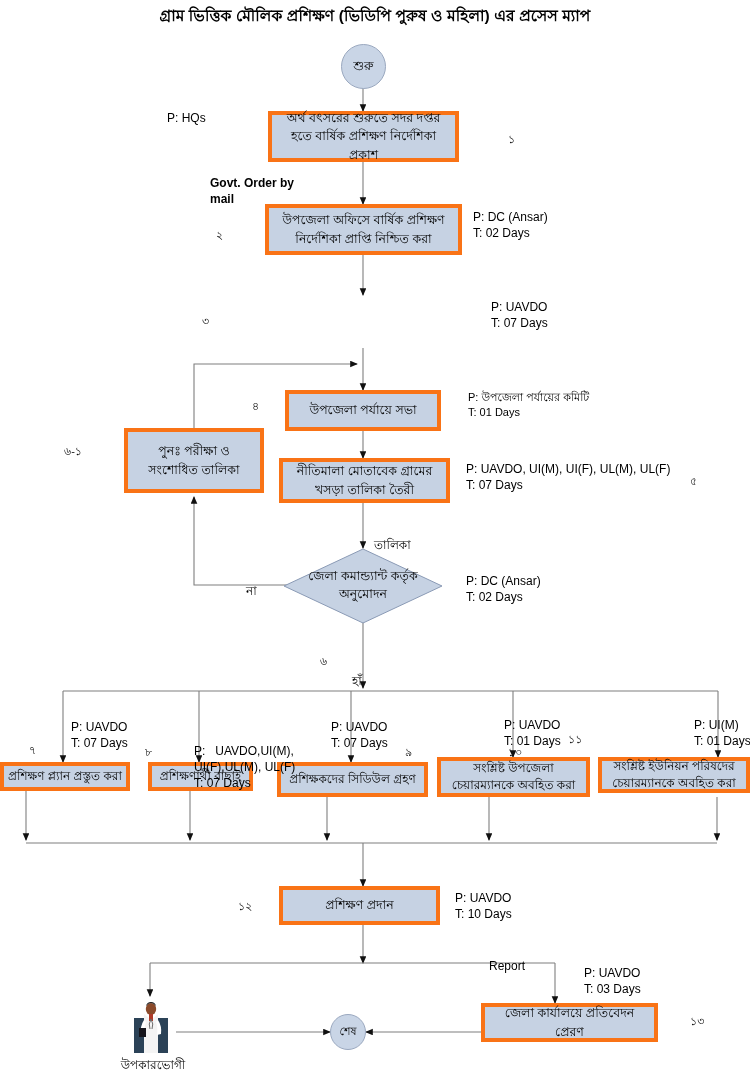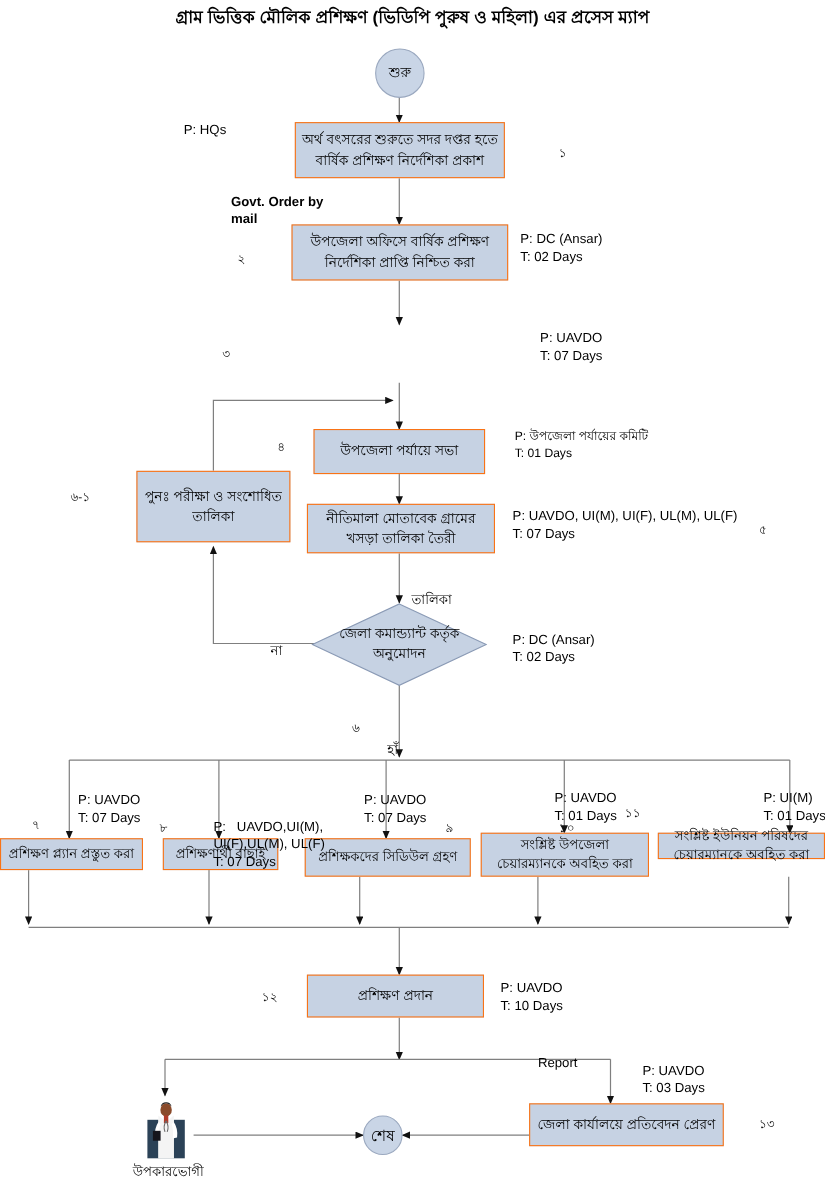--- a/index.html
+++ b/index.html
@@ -22,21 +22,21 @@
     pointer-events:none;
   }
   .node{
     position:absolute;
     box-sizing:border-box;
     display:flex;
     align-items:center;
     justify-content:center;
     text-align:center;
     background:#c6d2e3;
-    border:1px solid #f97316;
+    border:4px solid #f97316;
     font-size:12.5px;
     line-height:1.45;
     color:#000;
     padding:2px 4px;
   }
   .node.terminator{
     border-radius:50%;
     background:#c9d5e6;
     border:1px solid #9aa8bf;
   }
@@ -193,33 +193,33 @@
   </div>
 
   <div class="node" style="left:277px;top:762px;width:151px;height:35px;font-size:12px;">
     <span>প্রশিক্ষকদের সিডিউল গ্রহণ</span>
   </div>
 
   <div class="node" style="left:437px;top:757px;width:153px;height:40px;font-size:12px;">
     <span>সংশ্লিষ্ট উপজেলা চেয়ারম্যানকে অবহিত করা</span>
   </div>
 
-  <div class="node" style="left:598px;top:757px;width:152px;height:24px;font-size:12px;">
+  <div class="node" style="left:598px;top:757px;width:152px;height:36px;font-size:12px;">
     <span>সংশ্লিষ্ট ইউনিয়ন পরিষদের চেয়ারম্যানকে অবহিত করা</span>
   </div>
 
   <div class="node" style="left:279px;top:886px;width:161px;height:39px;">
     <span>প্রশিক্ষণ প্রদান</span>
   </div>
 
   <div class="node" style="left:481px;top:1003px;width:177px;height:39px;">
     <span>জেলা কার্যালয়ে প্রতিবেদন প্রেরণ</span>
   </div>
 
-  <div class="node terminator" style="left:330px;top:1014px;width:36px;height:36px;font-size:14px;">
+  <div class="node terminator" style="left:330px;top:1014px;width:36px;height:36px;font-size:11px;">
     <span>শেষ</span>
   </div>
 
   <svg class="person" style="left:131px;top:1000px;" viewBox="0 0 42 56">
     <rect x="3" y="18" width="34" height="35" fill="#2b4257"></rect>
     <rect x="13" y="14" width="14" height="39" fill="#ffffff"></rect>
     <path d="M13,14 L20,20 L27,14 L27,53 L13,53 Z" fill="#f4f4f4"></path>
     <ellipse cx="20" cy="9" rx="5.2" ry="6" fill="#8a4a2a"></ellipse>
     <path d="M15,6 q5,-6 10,0 q-1,-4 -5,-4 q-4,0 -5,4 z" fill="#1b1b1b"></path>
     <rect x="18" y="14" width="4" height="7" fill="#b03a28"></rect>

